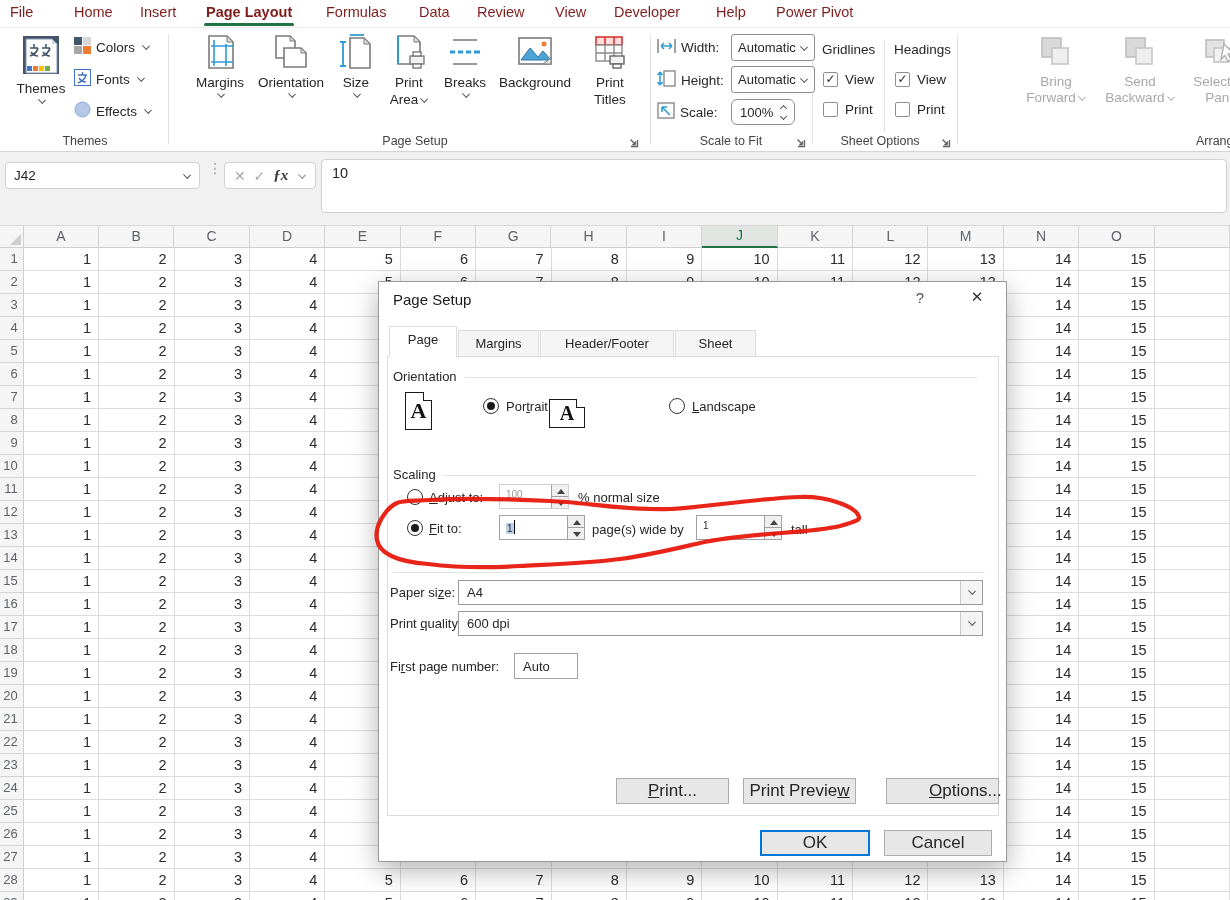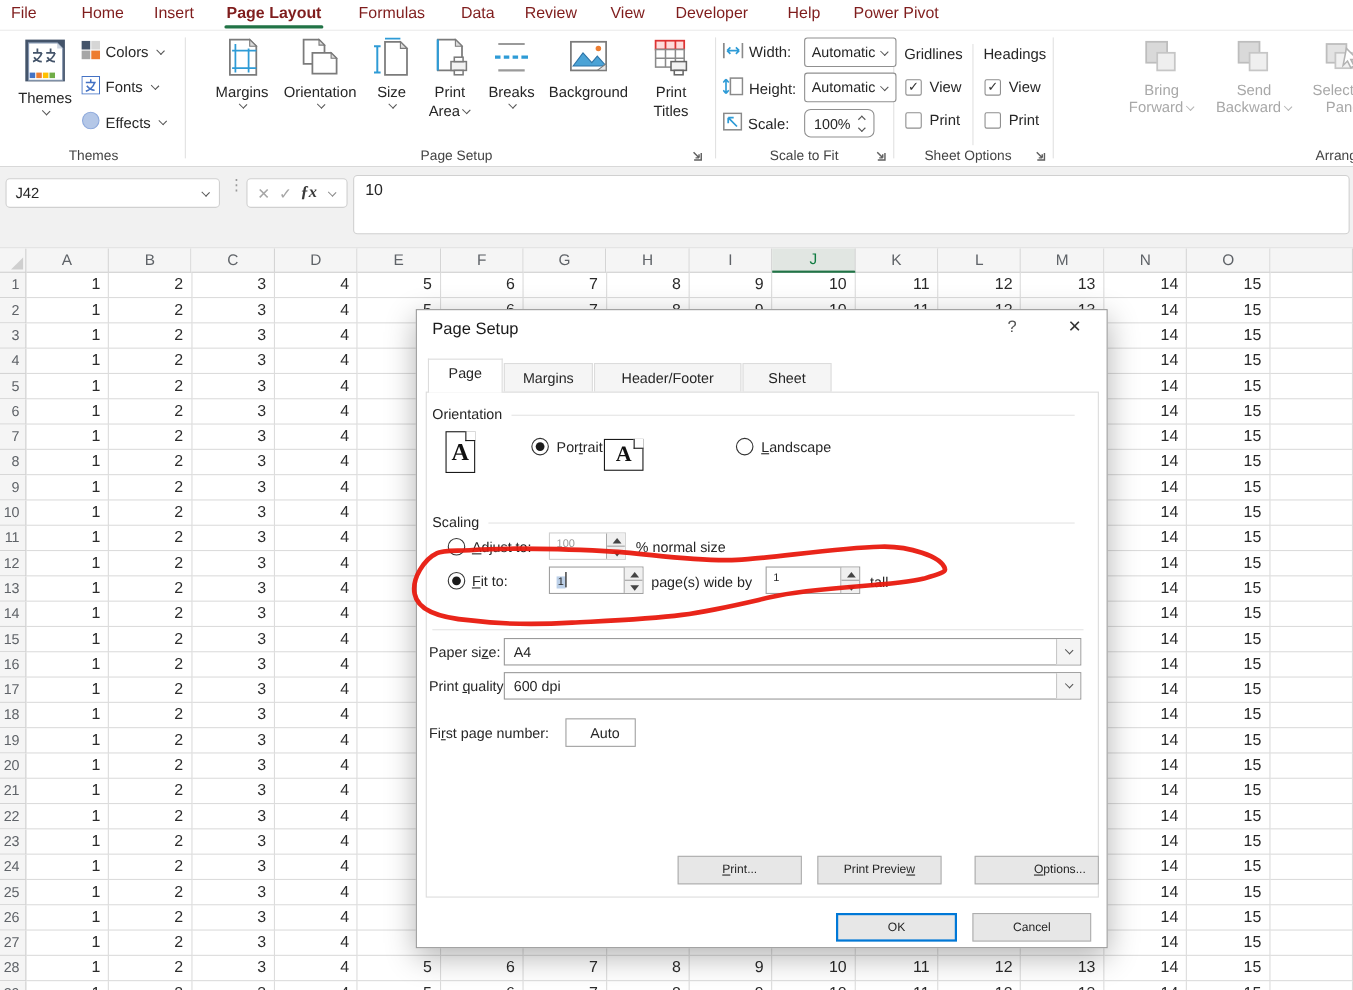--- a/index.html
+++ b/index.html
@@ -75,21 +75,21 @@
   .updn b + b { border-top:1px solid #a0a0a0; }
   .updn b::after { content:""; position:absolute; left:4.5px; top:4px; border-left:4px solid transparent; border-right:4px solid transparent; }
   .updn b.u::after { border-bottom:5px solid #444; }
   .updn b.d::after { border-top:5px solid #444; }
   .hl1 { background:#bcd0e8; padding:0 1px; }
   .caret { display:inline-block; width:1px; height:14px; background:#000; vertical-align:-2px; }
   .combo { position:absolute; left:79px; width:525px; height:25px; border:1px solid #9a9a9a; background:#fff; display:flex; align-items:center; }
   .combo .cval { flex:1; padding-left:8px; font-size:13px; }
   .combo .cbtn { width:22px; height:100%; background:#f4f4f4; border-left:1px solid #c8c8c8; display:flex; align-items:center; justify-content:center; cursor:pointer; }
   .tbox { position:absolute; height:26px; border:1px solid #a0a0a0; background:#fff; font-size:13px; padding:5px 0 0 8px; }
-  .dbtn { position:absolute; width:113px; height:26px; background:#e7e7e7; border:1px solid #adadad; text-align:center; line-height:24px; font-size:11px; cursor:pointer; }
+  .dbtn { position:absolute; width:113px; height:26px; background:#e7e7e7; border:1px solid #adadad; text-align:center; line-height:24px; font-size:17px; cursor:pointer; }
   .dbtn.default { border:2px solid #0078d7; line-height:22px; }
   .hline { position:absolute; border-top:1px solid #e4e4e4; }
 
   .annot { position:absolute; left:368px; top:478px; width:505px; height:108px; pointer-events:none; z-index:50; }
 
   .pgicon { background:#fff; border:1.6px solid #1a1a1a; position:relative; display:flex; align-items:center; justify-content:center; font-family:"Liberation Serif", serif; font-weight:bold; color:#111; }
   .pgicon::after { content:""; position:absolute; right:-1px; top:-1px; width:8px; height:8px; background:#fff; border-left:1.6px solid #1a1a1a; border-bottom:1.6px solid #1a1a1a; }
 </style>
 </head>
 <body>
@@ -981,21 +981,21 @@
       </span>
   </div>
   <div class="dlabel" style="left:11px; top:334px;">Print <u>q</u>uality:</div>
   <div class="combo" style="top:329px;">
     <span class="cval">600 dpi</span>
     <span class="cbtn">
         <span class="chv" style="margin:0 0 3px 0;"></span>
       </span>
   </div>
   <div class="dlabel" style="left:11px; top:377px;">Fi<u>r</u>st page number:</div>
-  <div class="tbox" style="left:135px; top:371px; width:64px;text-align:center;"><span>Auto</span></div>
+  <div class="tbox" style="left:135px; top:371px; width:64px;"><span>Auto</span></div>
 
   <div class="dbtn" style="left:237px; top:496px;"><u>P</u>rint...</div>
   <div class="dbtn" style="left:364px; top:496px;">Print Previe<u>w</u></div>
   <div class="dbtn" style="left:507px; top:496px;padding-left:42px;"><u>O</u>ptions...</div>
   <div class="dbtn default" style="left:381px; top:548px; width:110px;">OK</div>
   <div class="dbtn" style="left:505px; top:548px; width:108px;">Cancel</div>
 </div>
 
 <div class="annot">
   <svg width="505" height="108" viewBox="0 0 505 108">

